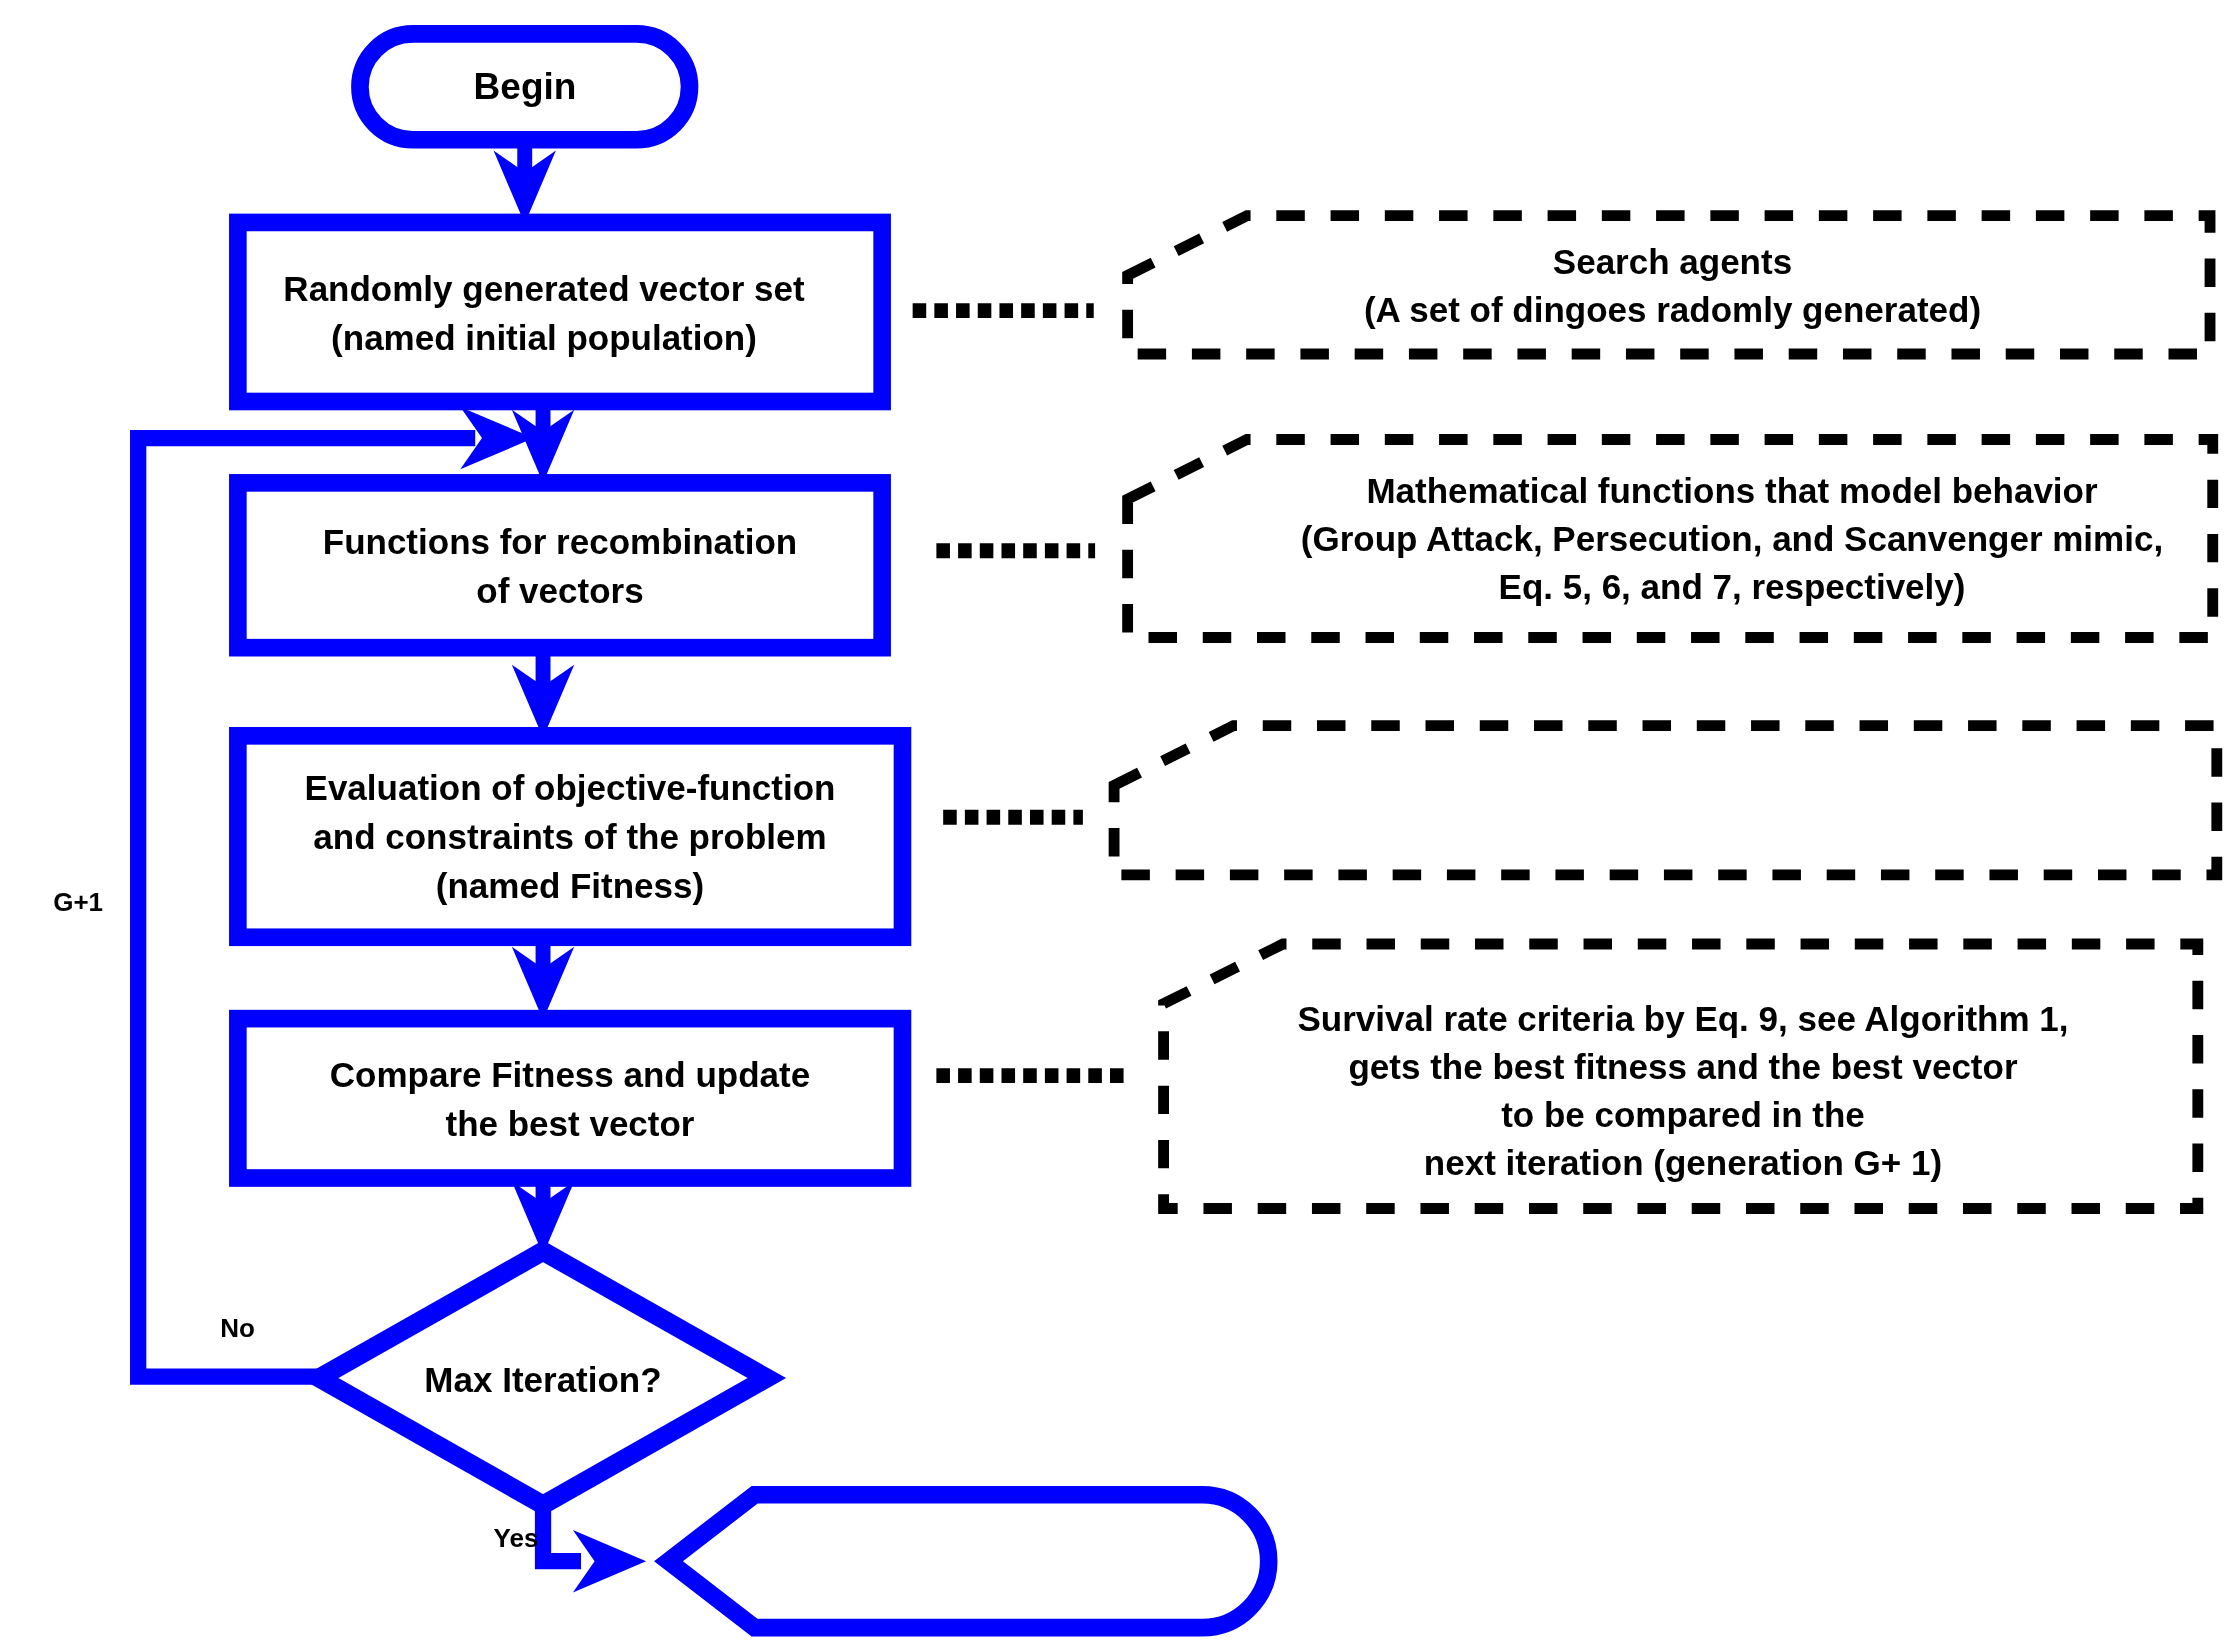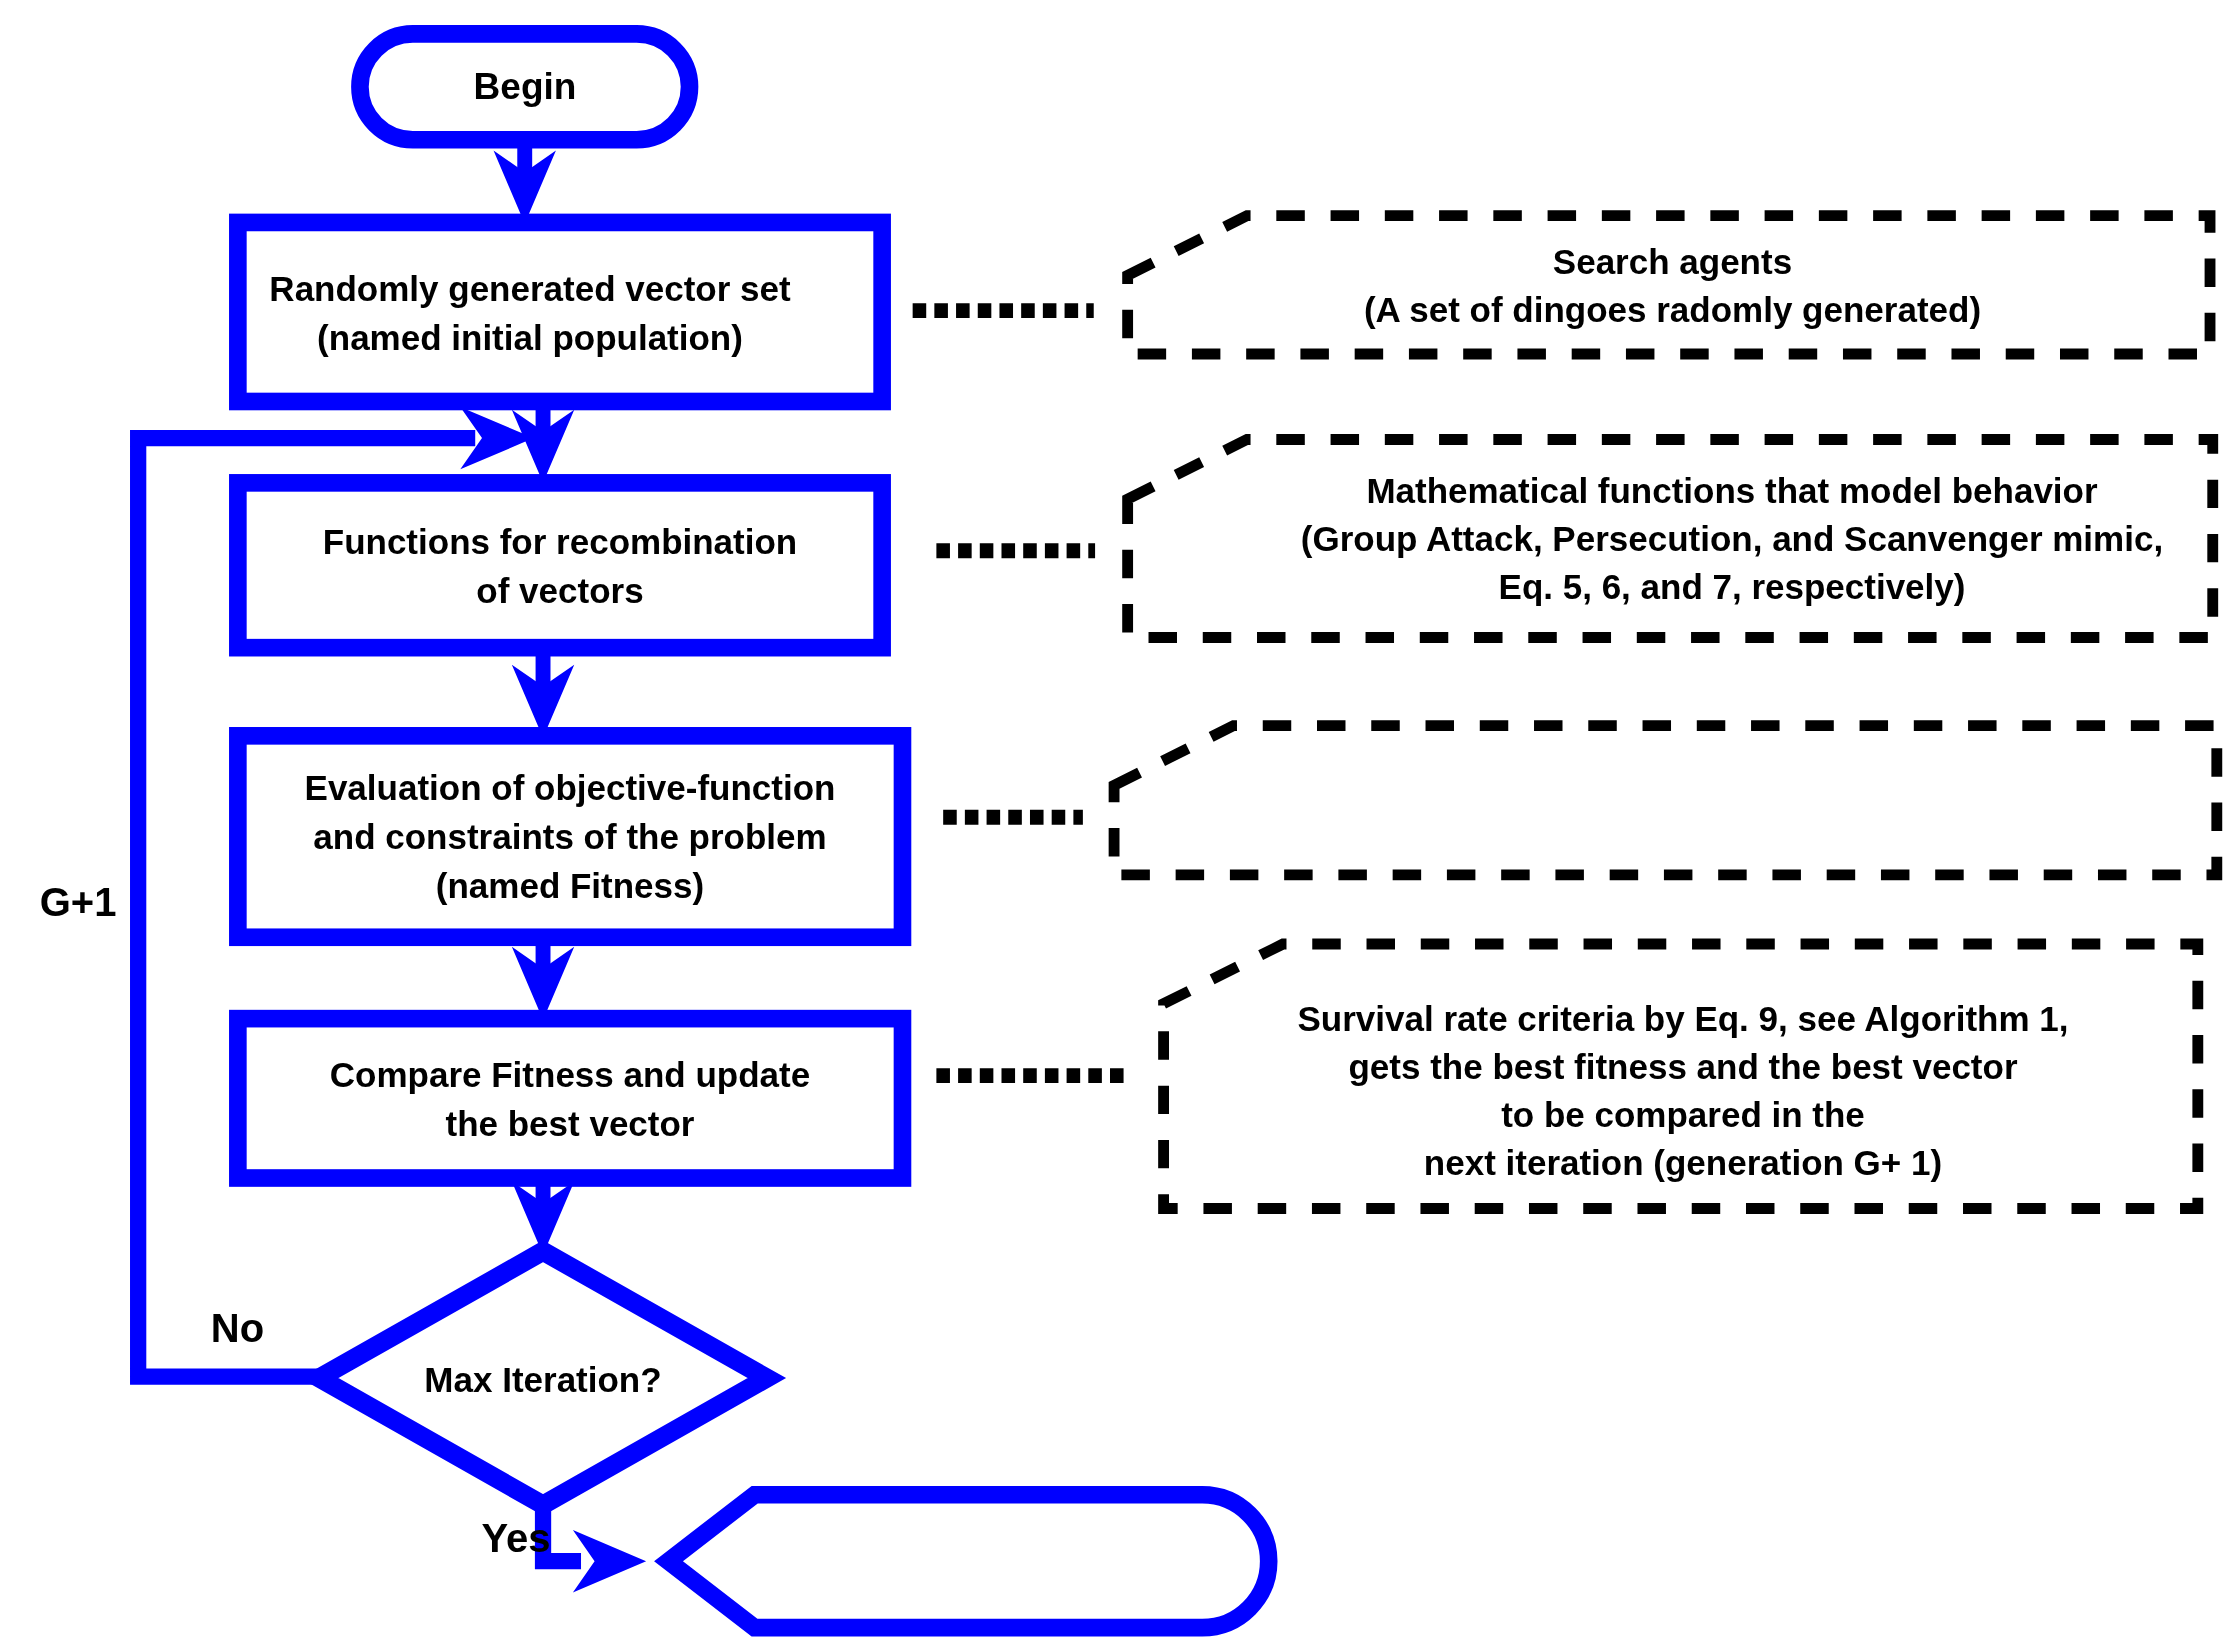--- a/index.html
+++ b/index.html
@@ -26,21 +26,21 @@
     display: flex;
     align-items: center;
     justify-content: center;
     text-align: center;
     white-space: pre-line;
     font-weight: bold;
     color: var(--ink);
   }
   .node-label { font-size: 35px; line-height: 49px; }
   .ann-label  { font-size: 35px; line-height: 48px; }
-  .edge-label { font-size: 40px; line-height: 41px; }
+  .edge-label { font-size: 26px; line-height: 41px; }
   .begin-label { font-size: 37px; }
 </style>
 </head>
 <body>
 
 <div id="canvas">
 
   <svg id="diagram-svg" width="2239" height="1648" viewBox="0 0 3300 2430">
 
     <rect x="530" y="50" width="486" height="156" rx="78" ry="78" stroke-width="26" class="flow-stroke"></rect>
@@ -84,21 +84,21 @@
     <line x1="1380" y1="1586" x2="1668" y2="1586" class="dot-line"></line>
 
     <path d="M 1662 406 L 1838 318 L 3258 318 L 3258 522 L 1662 522 Z" class="ann-stroke"></path>
     <path d="M 1662 736 L 1838 648 L 3262 648 L 3262 940 L 1662 940 Z" class="ann-stroke"></path>
     <path d="M 1642 1158 L 1818 1070 L 3268 1070 L 3268 1290 L 1642 1290 Z" class="ann-stroke"></path>
     <path d="M 1715 1480 L 1891 1392 L 3240 1392 L 3240 1782 L 1715 1782 Z" class="ann-stroke"></path>
   </svg>
 
   <div class="label begin-label" style="left:360px; top:34px; width:330px; height:106px;text-align:right;">Begin</div>
 
-  <div class="label node-label" style="left:256px; top:223px; width:548px; height:179px;">Randomly generated vector set
+  <div class="label node-label" style="left:248px; top:223px; width:548px; height:179px;padding-left:22px;">Randomly generated vector set
 (named initial population)</div>
 
   <div class="label node-label" style="left:248px; top:483px; width:624px; height:165px;">Functions for recombination
 of vectors</div>
 
   <div class="label node-label" style="left:248px; top:1019px; width:644px; height:159px;">Compare Fitness and update
 the best vector</div>
 
   <div class="label node-label" style="left:248px; top:736px; width:644px; height:201px;">Evaluation of objective-function
 and constraints of the problem

